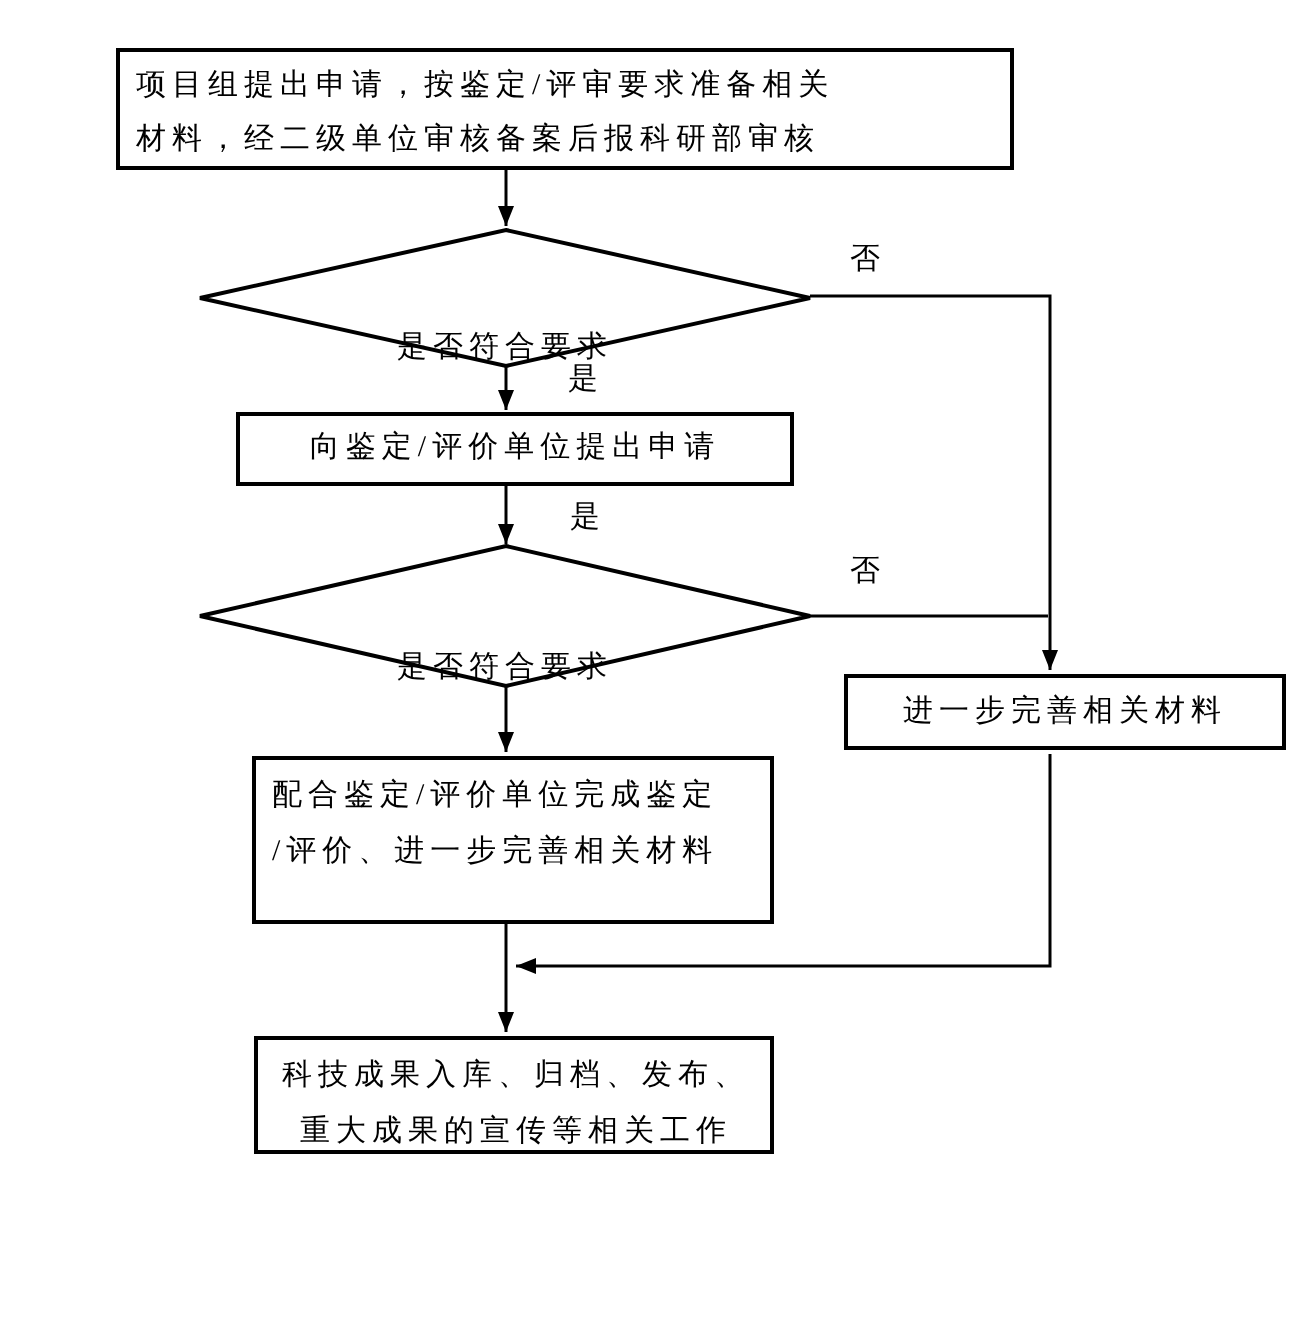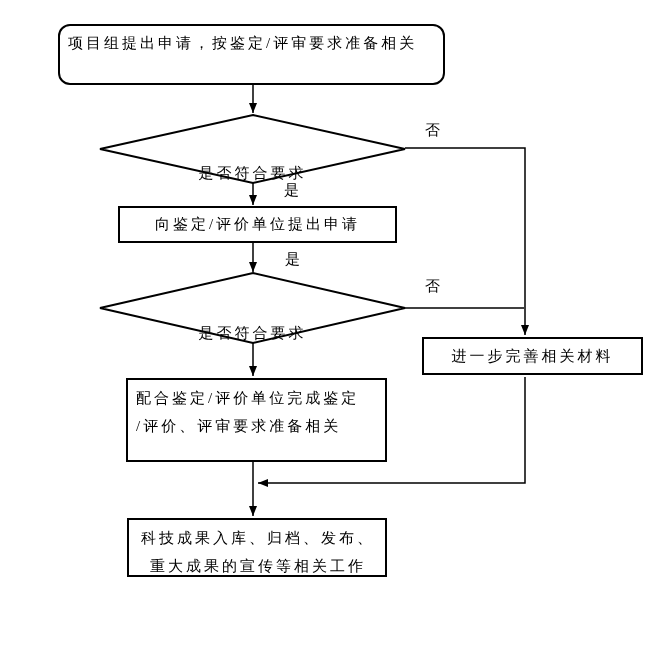--- a/index.html
+++ b/index.html
@@ -16,21 +16,21 @@
   .node.multiline{padding:4px 6px 0 8px;}
   .node.centered{display:flex;align-items:center;justify-content:center;padding:0;}
   .diamond-label{
     position:absolute;display:flex;align-items:flex-end;justify-content:center;
     font-size:15px;letter-spacing:3px;background:transparent;
   }
   .edge-label{
     position:absolute;font-size:15px;letter-spacing:0;background:#fff;
     line-height:16px;
   }
-  .node-start{left:58px;top:24px;width:387px;height:61px;line-height:27px;padding-top:4px;border-radius:12px;}
+  .node-start{left:58px;top:24px;width:449px;height:61px;line-height:27px;padding-top:4px;}
   .node-apply{left:118px;top:206px;width:279px;height:37px;}
   .node-improve{left:422px;top:337px;width:221px;height:38px;}
   .node-cooperate{left:126px;top:378px;width:261px;height:84px;line-height:28px;}
   .node-archive{left:127px;top:518px;width:260px;height:59px;line-height:28px;padding-top:2px;text-align:center;}
   .dlabel-1{left:100px;top:115px;width:305px;height:68px;}
   .dlabel-2{left:100px;top:273px;width:305px;height:70px;}
   .lbl-yes1{left:284px;top:182px;}
   .lbl-yes2{left:285px;top:251px;}
   .lbl-no1{left:425px;top:122px;}
   .lbl-no2{left:425px;top:278px;}
@@ -63,41 +63,42 @@
 
     <line x1="405" y1="308" x2="524" y2="308" stroke="#000" stroke-width="1.5"></line>
 
     <line x1="253" y1="462" x2="253" y2="516" stroke="#000" stroke-width="1.5" marker-end="url(#arw)"></line>
 
     <path d="M525,377 V483 H258" fill="none" stroke="#000" stroke-width="1.5" marker-end="url(#arw)"></path>
   </svg>
 
   <div class="node node-start multiline">
     <div>项目组提出申请，按鉴定/评审要求准备相关</div>
+    <div>材料，经二级单位审核备案后报科研部审核</div>
   </div>
 
   <div class="diamond-label dlabel-1">
     <span>是否符合要求</span>
   </div>
 
   <div class="node node-apply centered">
     <span>向鉴定/评价单位提出申请</span>
   </div>
 
   <div class="diamond-label dlabel-2">
     <span>是否符合要求</span>
   </div>
 
   <div class="node node-improve centered">
     <span>进一步完善相关材料</span>
   </div>
 
   <div class="node node-cooperate multiline">
     <div>配合鉴定/评价单位完成鉴定</div>
-    <div>/评价、评审要求准备相关</div>
+    <div>/评价、进一步完善相关材料</div>
   </div>
 
   <div class="node node-archive multiline">
     <div>科技成果入库、归档、发布、</div>
     <div>重大成果的宣传等相关工作</div>
   </div>
 
   <span class="edge-label lbl-yes1">是</span>
   <span class="edge-label lbl-no1">否</span>
   <span class="edge-label lbl-yes2">是</span>

